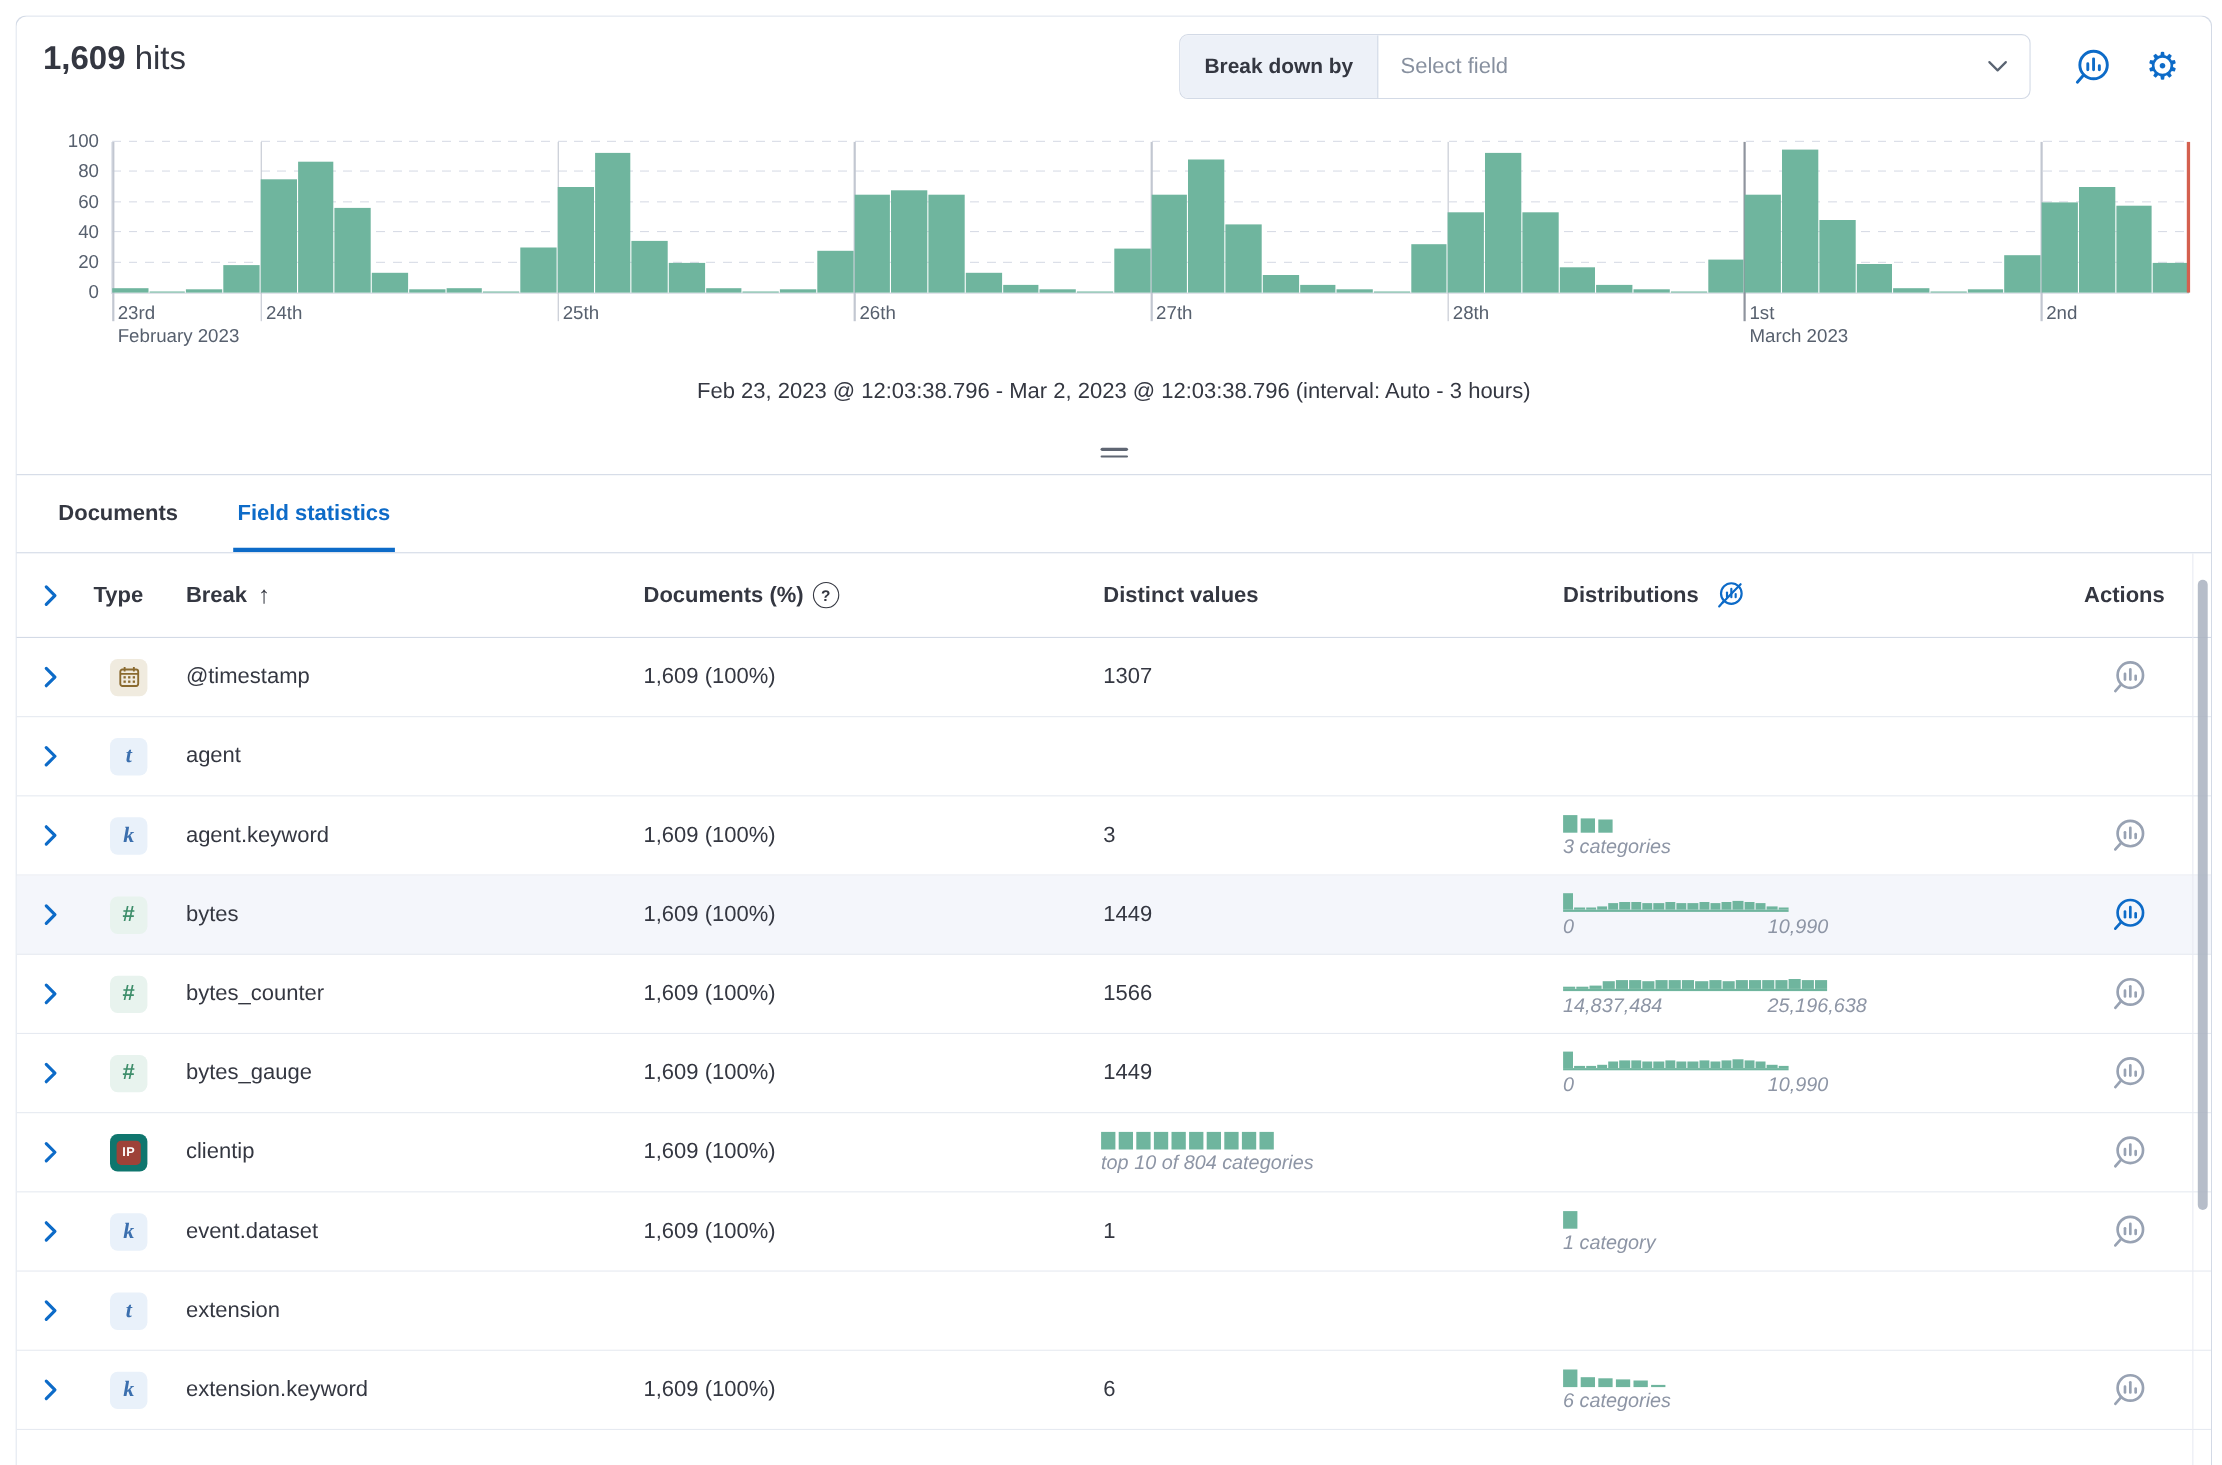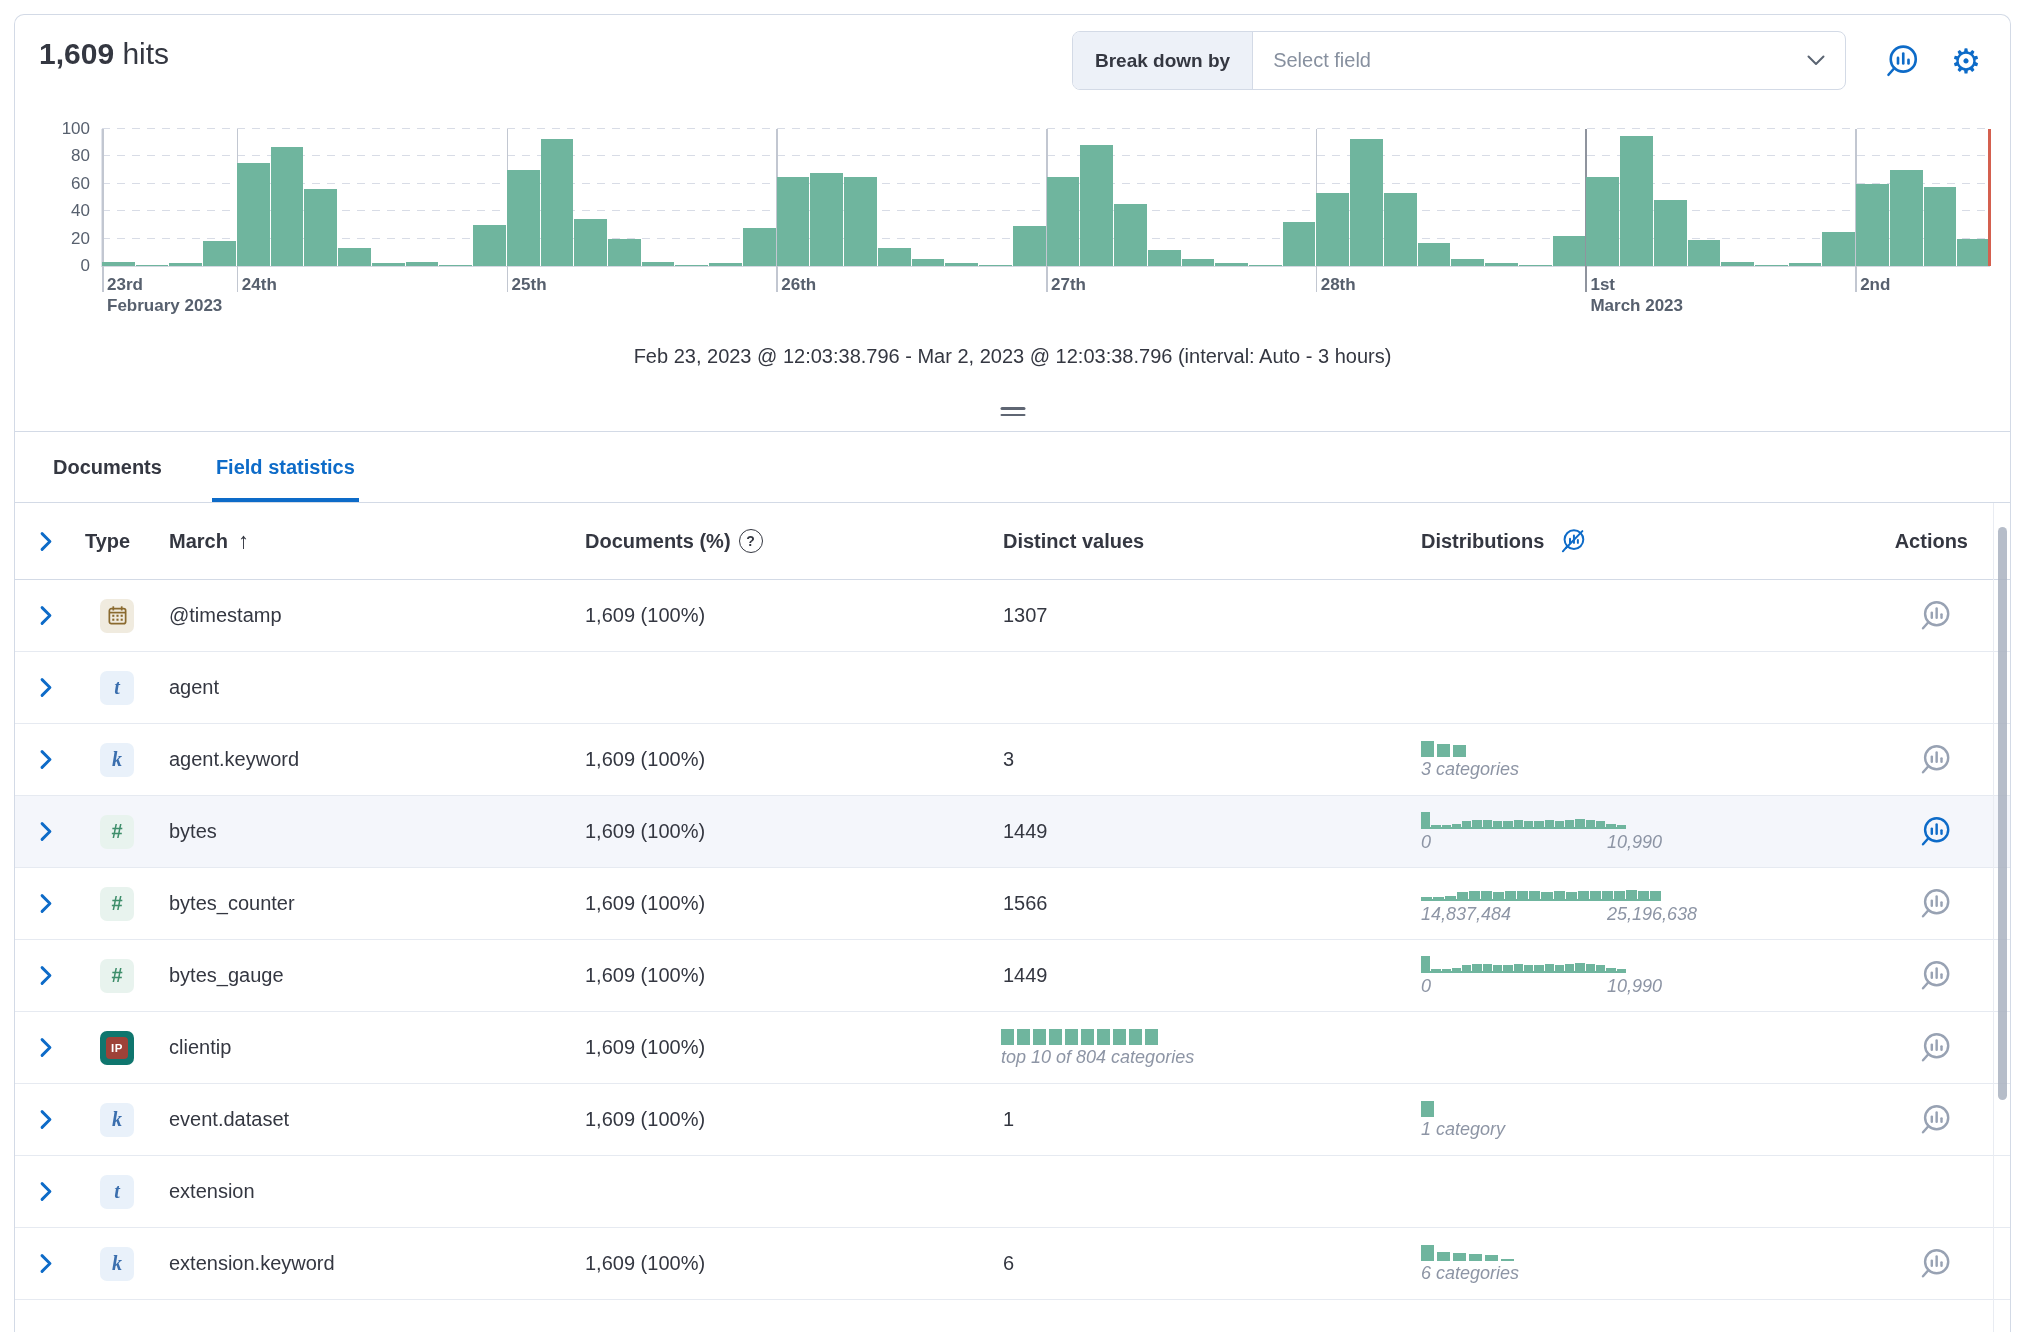--- a/index.html
+++ b/index.html
@@ -29,21 +29,21 @@
         border-bottom:1px solid #d4d8e1;border-left:1px solid #e2e5ec;}
   .ylab{position:absolute;right:calc(100% + 12px);width:46px;text-align:right;
         font-size:17px;color:#57606e;}
   .gridline-h{position:absolute;left:0;right:0;height:1px;
         background:repeating-linear-gradient(90deg,#d8dce6 0 8px,transparent 8px 15px);}
   .gridline-v{position:absolute;top:0;bottom:-26px;width:1.5px;background:#c2c7d1;}
   .gridline-v.dark{background:#8f949e;width:2px;}
   .bars{position:absolute;left:0;right:0;top:0;bottom:0;display:flex;align-items:flex-end;gap:1px;}
   .bar{flex:1;background:#6fb59e;}
   .now-line{position:absolute;right:-1px;top:0;bottom:0;width:3.5px;background:#d4604f;}
-  .xlab{position:absolute;top:calc(100% + 8px);font-size:17px;color:#57606e;white-space:nowrap;line-height:1.25;font-weight:bold;}
+  .xlab{position:absolute;top:calc(100% + 8px);font-size:17px;color:#57606e;white-space:nowrap;line-height:1.25;}
   .caption{position:absolute;left:0;right:0;top:330px;text-align:center;font-size:20px;color:#343741;}
   .resize-handle{position:absolute;left:50%;top:388px;transform:translateX(-50%);
                  display:flex;flex-direction:column;gap:4px;cursor:row-resize;padding:4px;}
   .resize-handle span{display:block;width:25px;height:2.5px;background:#5f6673;border-radius:2px;}
 
   
   .tabs{position:absolute;left:0;right:0;top:416px;height:72px;display:flex;align-items:center;
         gap:46px;padding-left:34px;border-top:1px solid #d3dae6;border-bottom:1px solid #d3dae6;
         box-sizing:border-box;}
   .tab{font-size:20px;font-weight:700;height:100%;display:flex;align-items:center;padding:0 4px;cursor:pointer;}
@@ -254,21 +254,21 @@
       <span class="expander" id="hdr-expander">
           <svg width="14" height="21" viewBox="0 0 10 16" fill="none" stroke="#0d6bc8" stroke-width="2.2" stroke-linecap="round" stroke-linejoin="round">
             <polyline points="2,2 8,8 2,14"></polyline>
           </svg>
         </span>
     </div>
     <div class="cell col-type">
       <span>Type</span>
     </div>
     <div class="cell col-name">
-      <span>March</span>
+      <span>Break</span>
       <span class="sort-arrow">↑</span>
     </div>
     <div class="cell col-docs">
       <span>Documents (%)</span>
       <span class="help">?</span>
     </div>
     <div class="cell col-distinct">
       <span>Distinct values</span>
     </div>
     <div class="cell col-dist">

